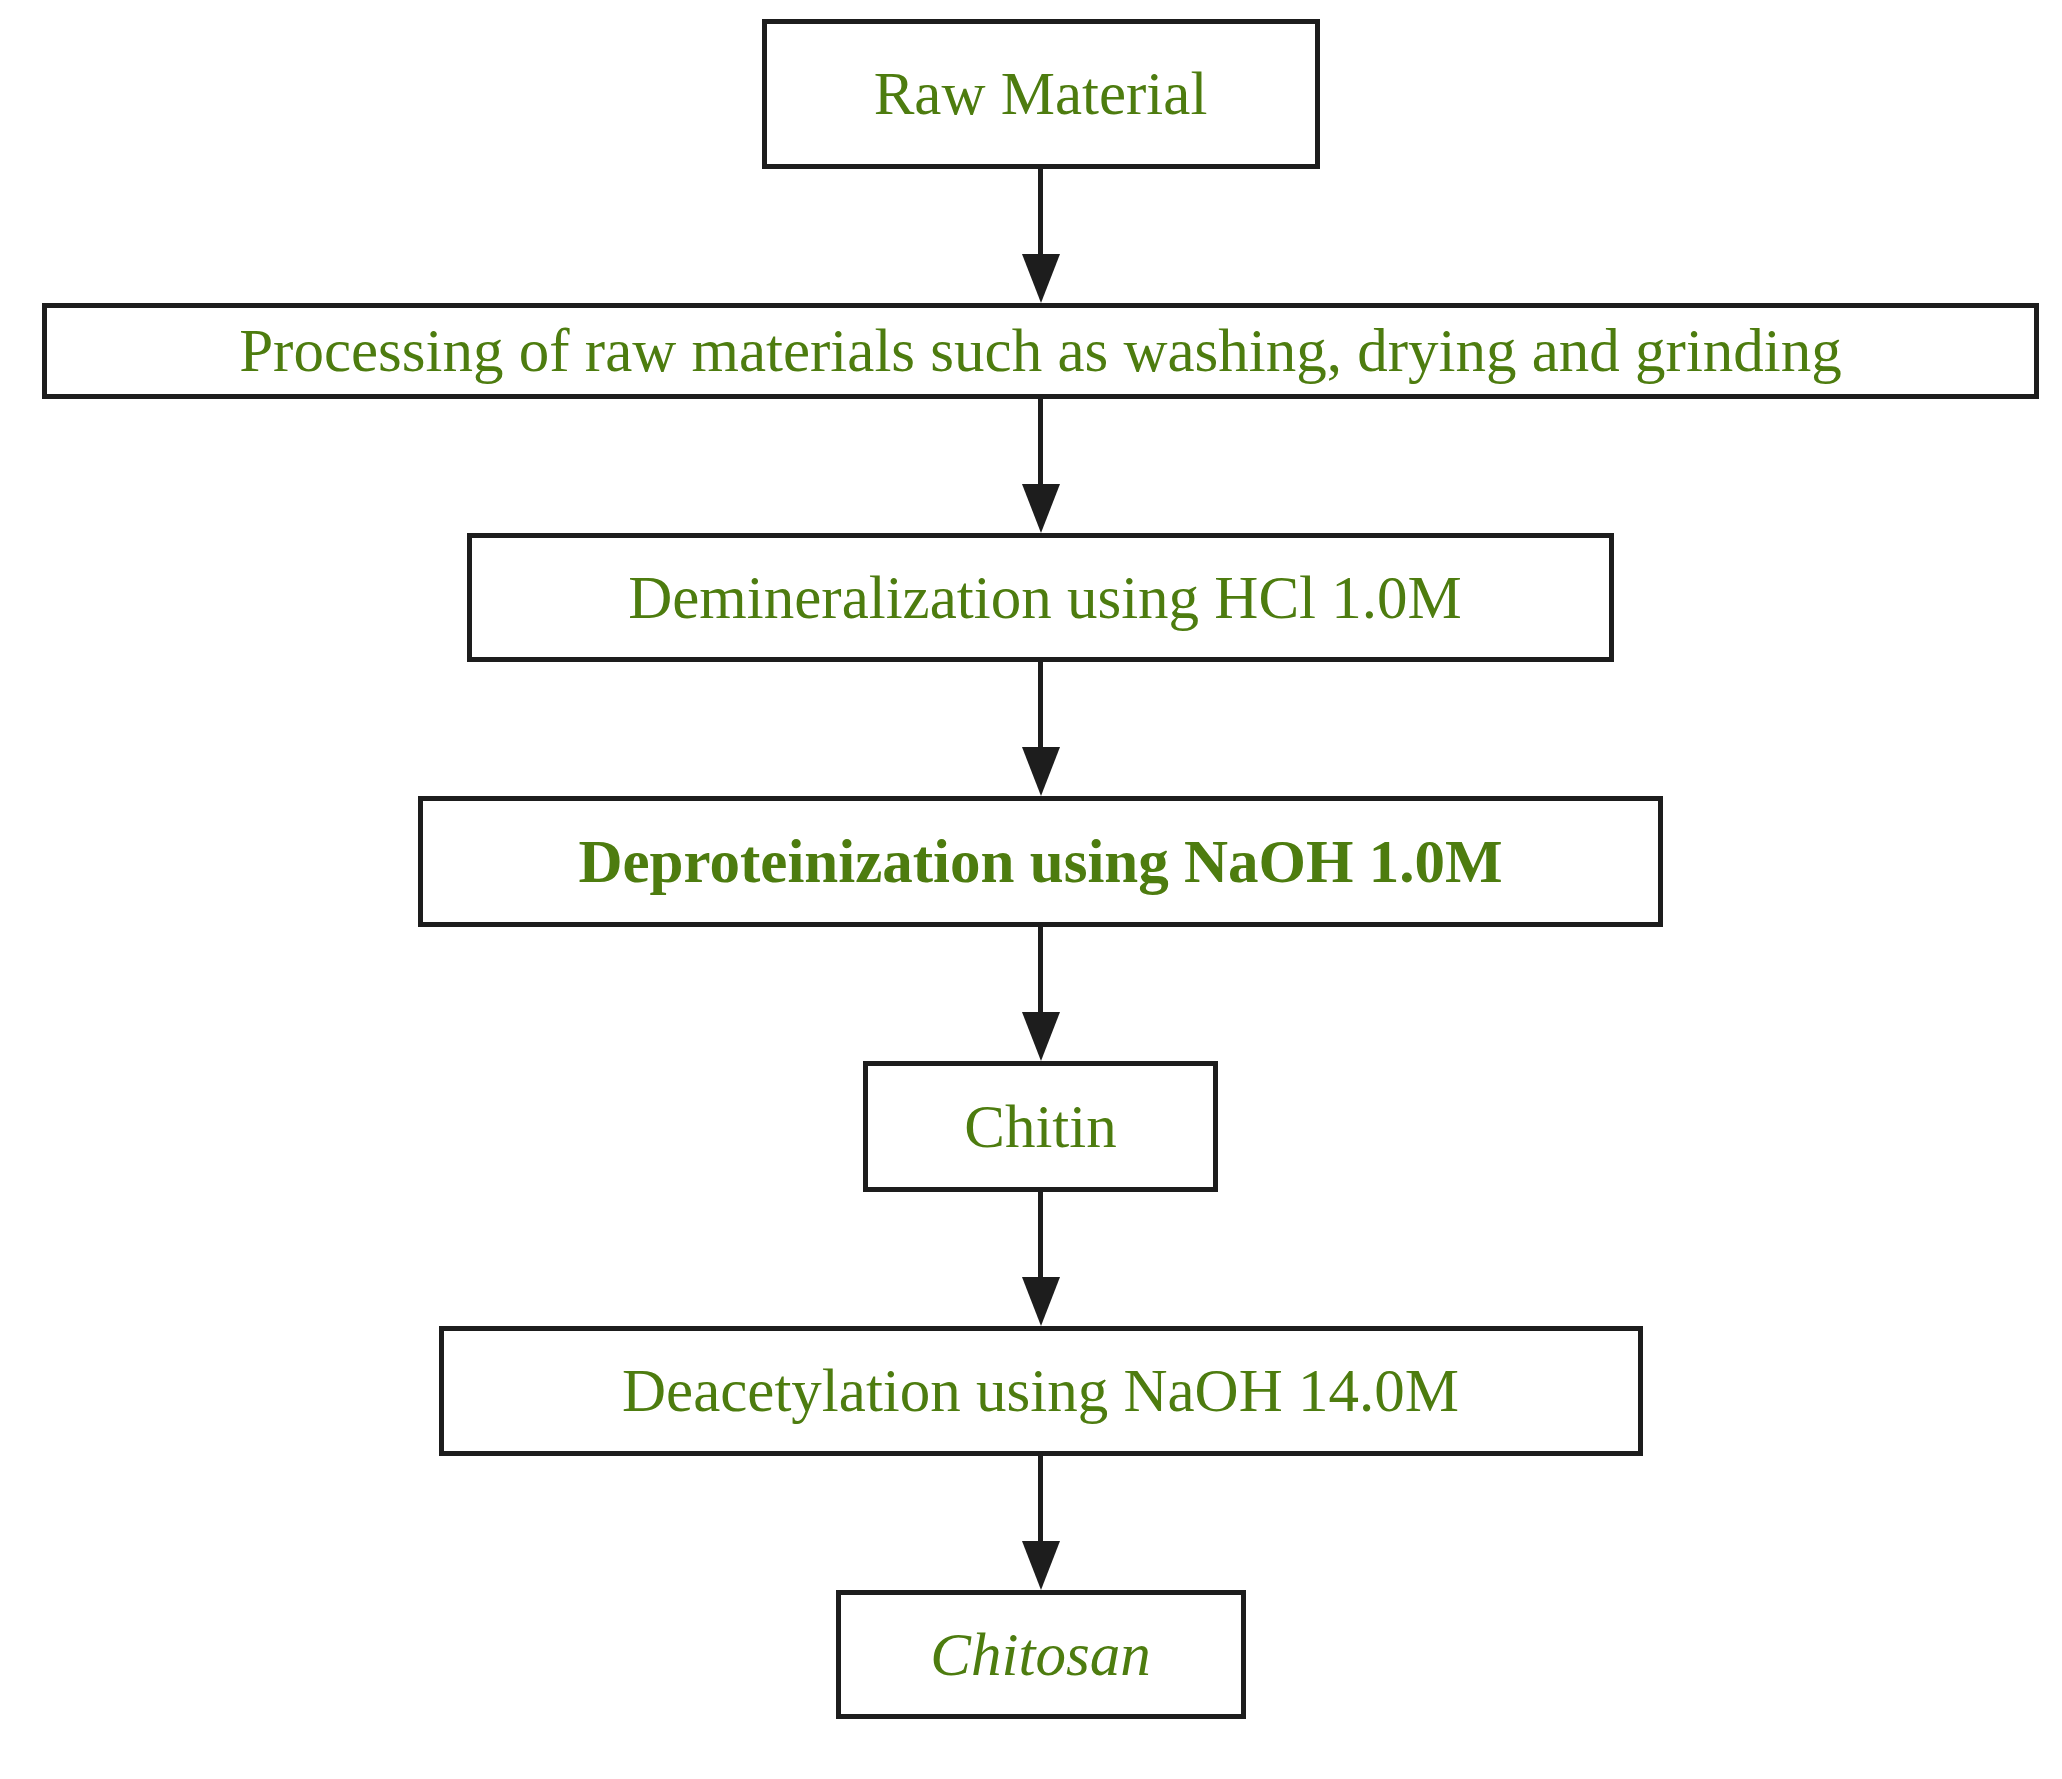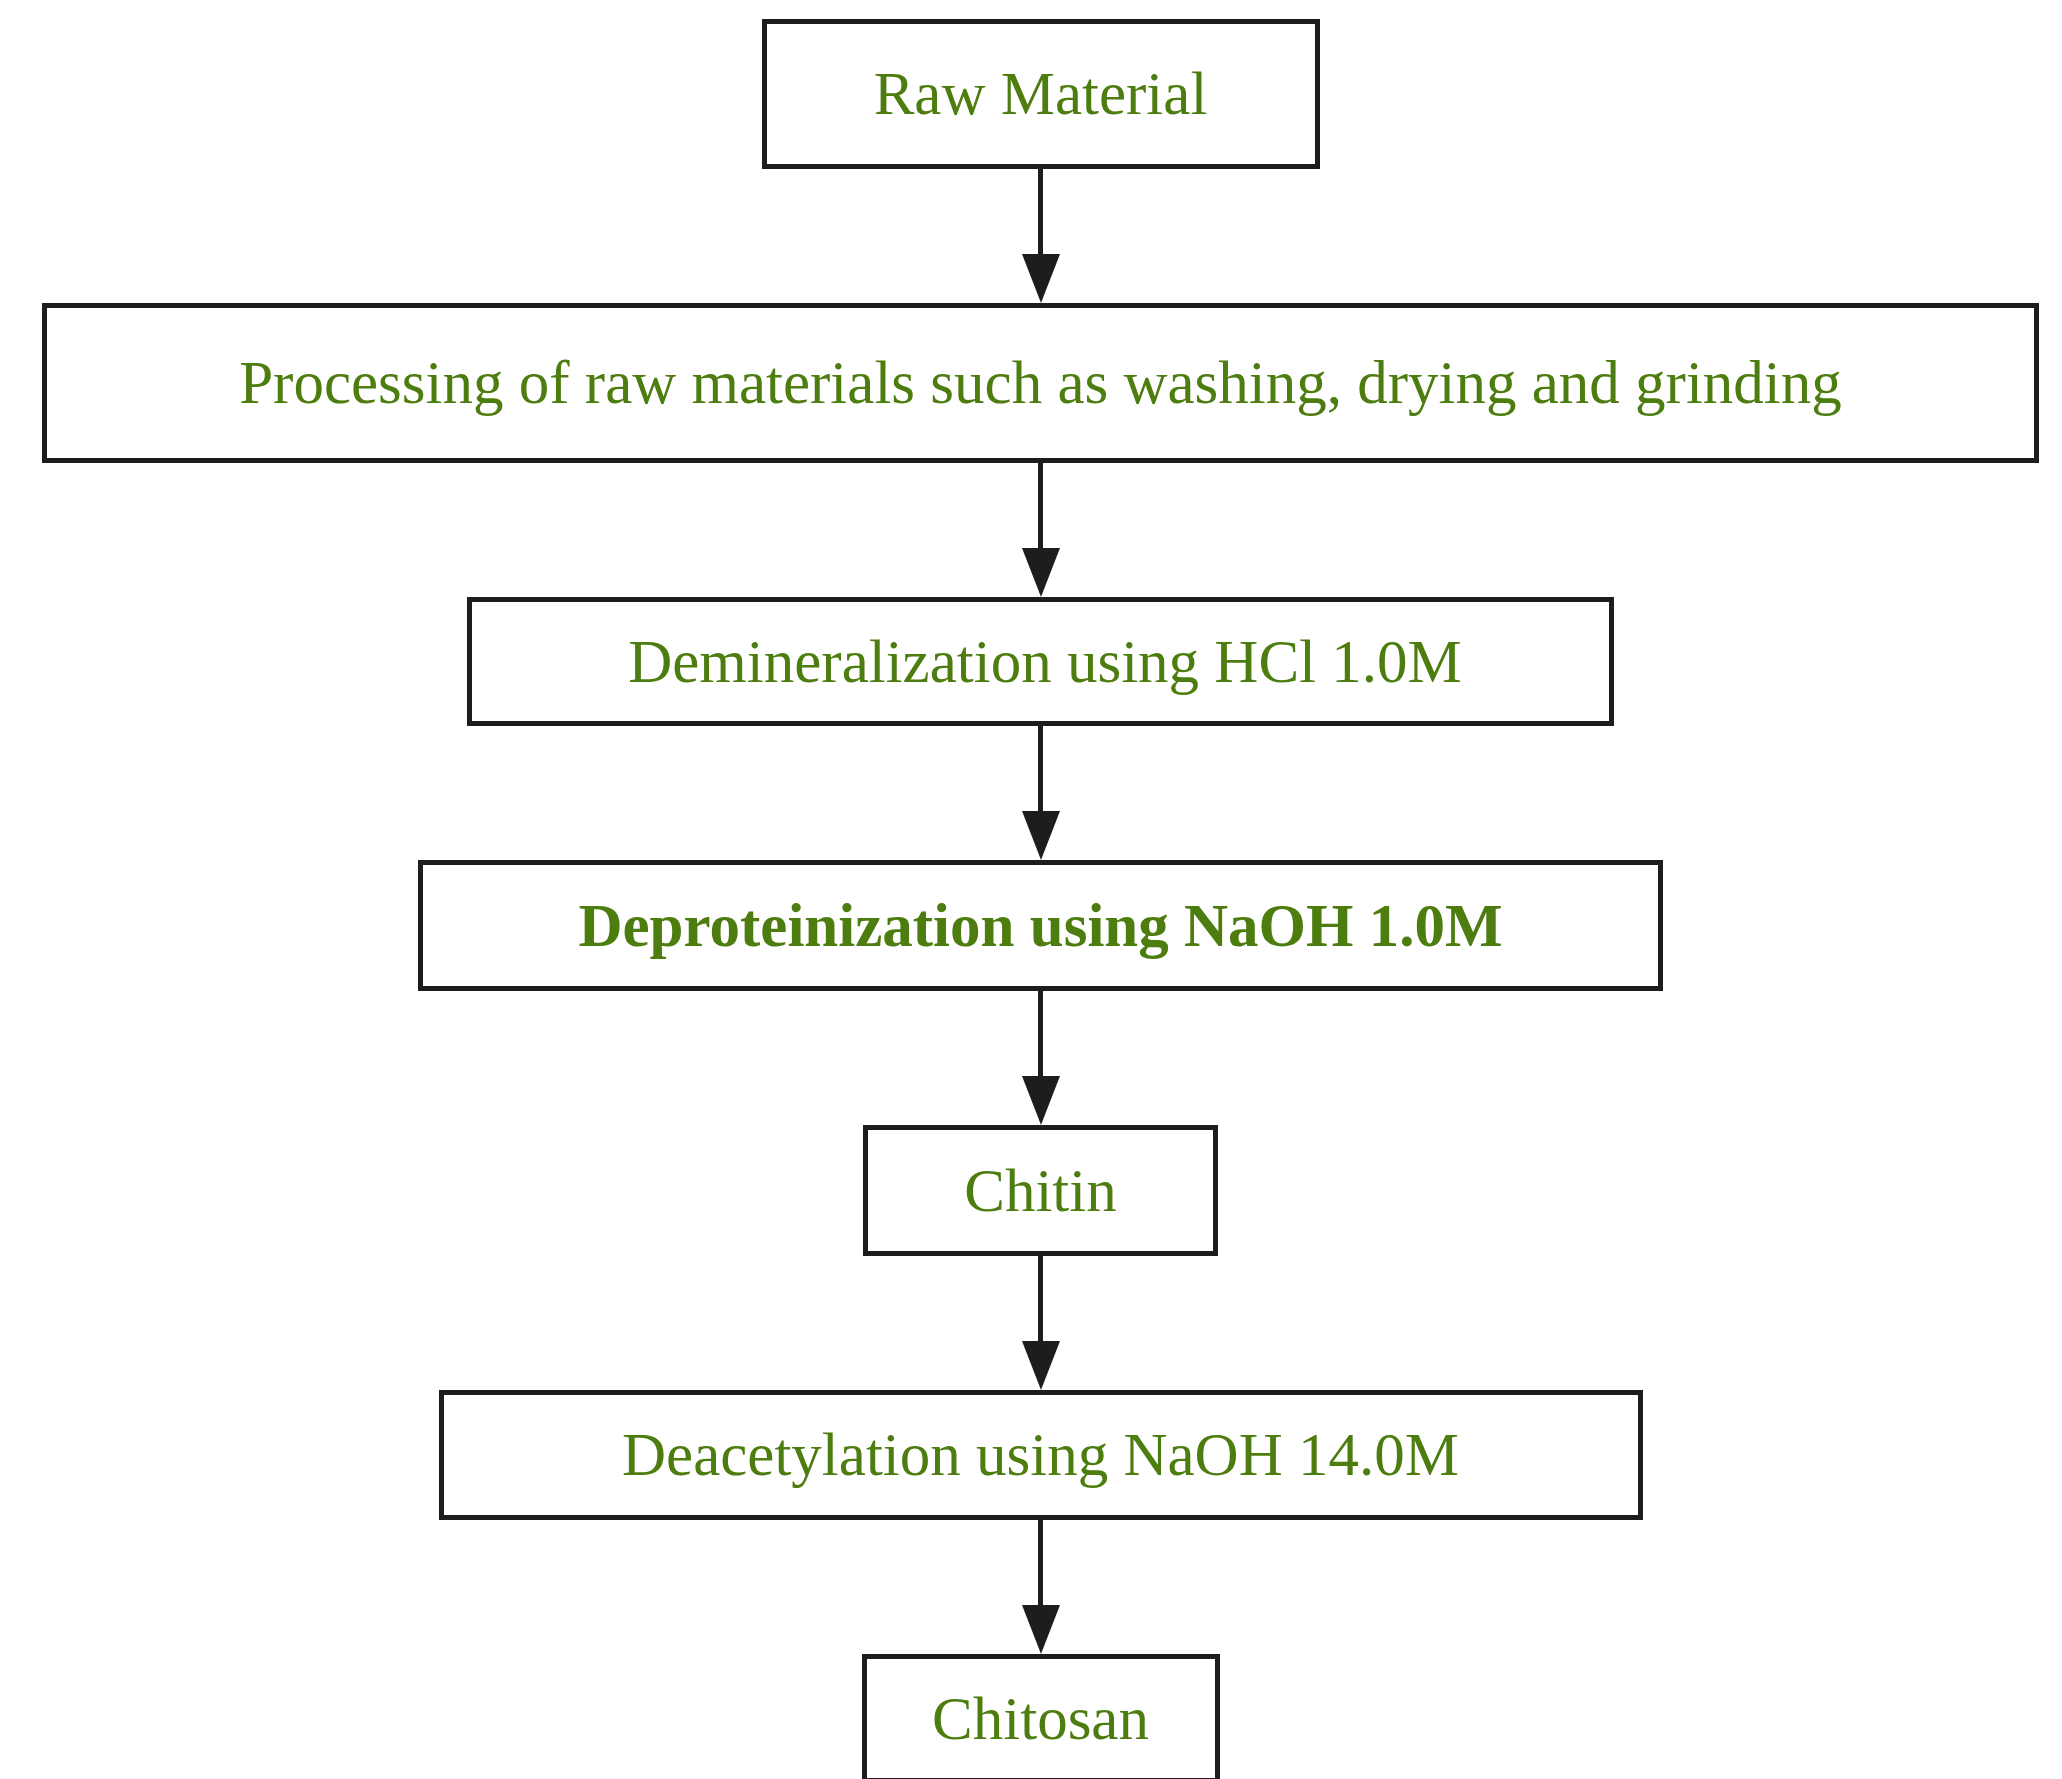--- a/index.html
+++ b/index.html
@@ -30,26 +30,26 @@
     display: flex;
     align-items: center;
     justify-content: center;
     color: #4d7c0f;
     font-size: 61px;
     white-space: nowrap;
     text-align: center;
   }
   .node span { display: block; padding: 0 9.5px; }
   .n-raw            { width: 558px;  height: 150px; }
-  .n-processing     { width: 1997px; height: 160px; }
+  .n-processing     { width: 1997px; height: 96px; }
   .n-demineral      { width: 1147px; height: 129px; padding-left: 9px; }
   .n-deprotein      { width: 1245px; height: 131px; font-weight: bold; }
   .n-chitin         { width: 355px;  height: 131px; }
   .n-deacetylation  { width: 1204px; height: 130px; }
-  .n-chitosan       { width: 358px;  height: 129px; }
+  .n-chitosan       { width: 410px;  height: 129px; font-style: italic; }
   .arrow {
     height: 134px;
     display: flex;
     flex-direction: column;
     align-items: center;
   }
   .arrow .stem {
     width: 4.7px;
     flex: 1 1 auto;
     background: #1d1d1d;

